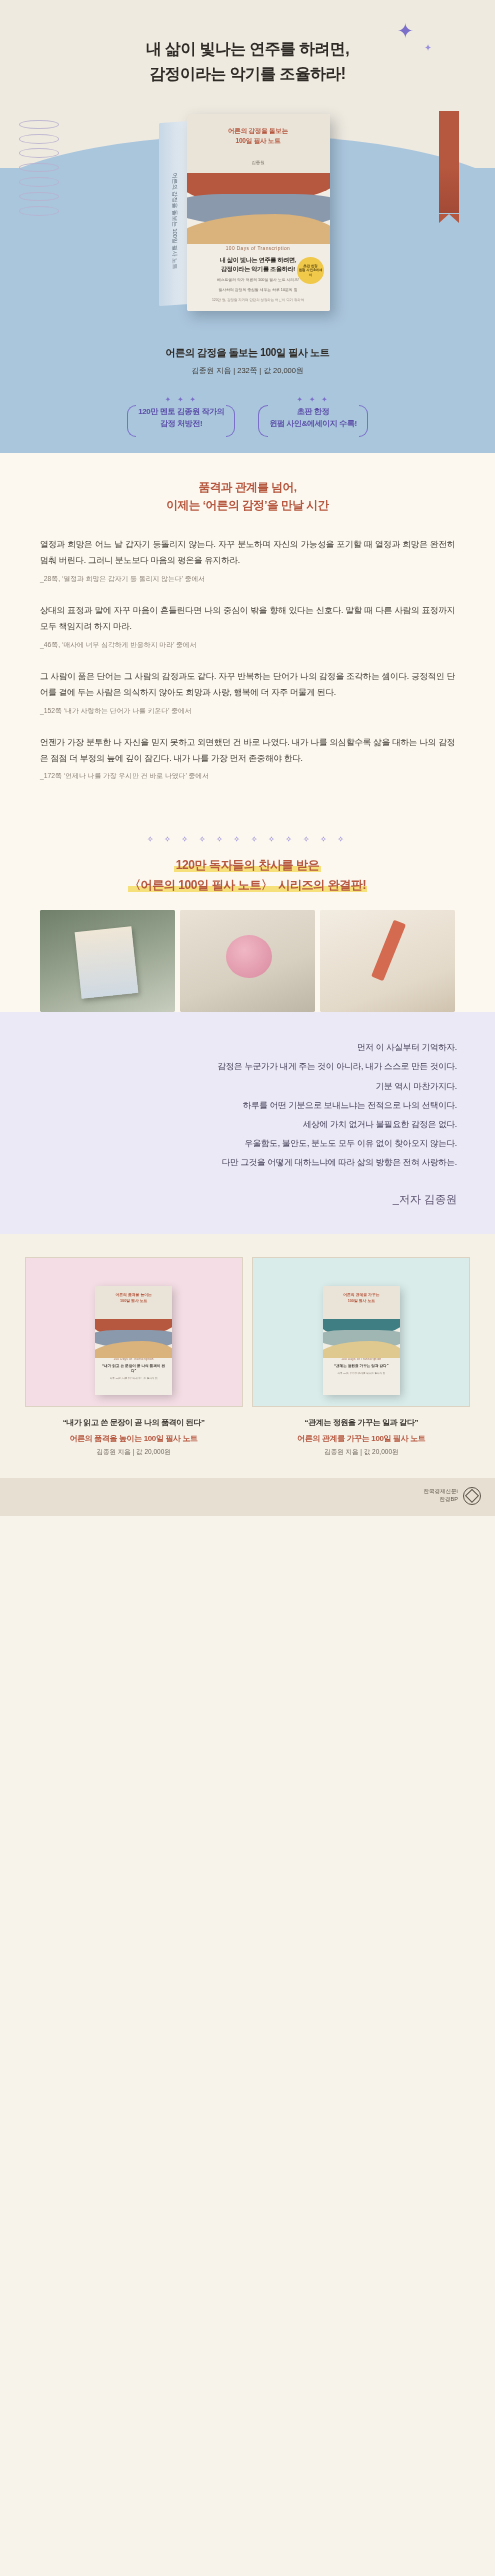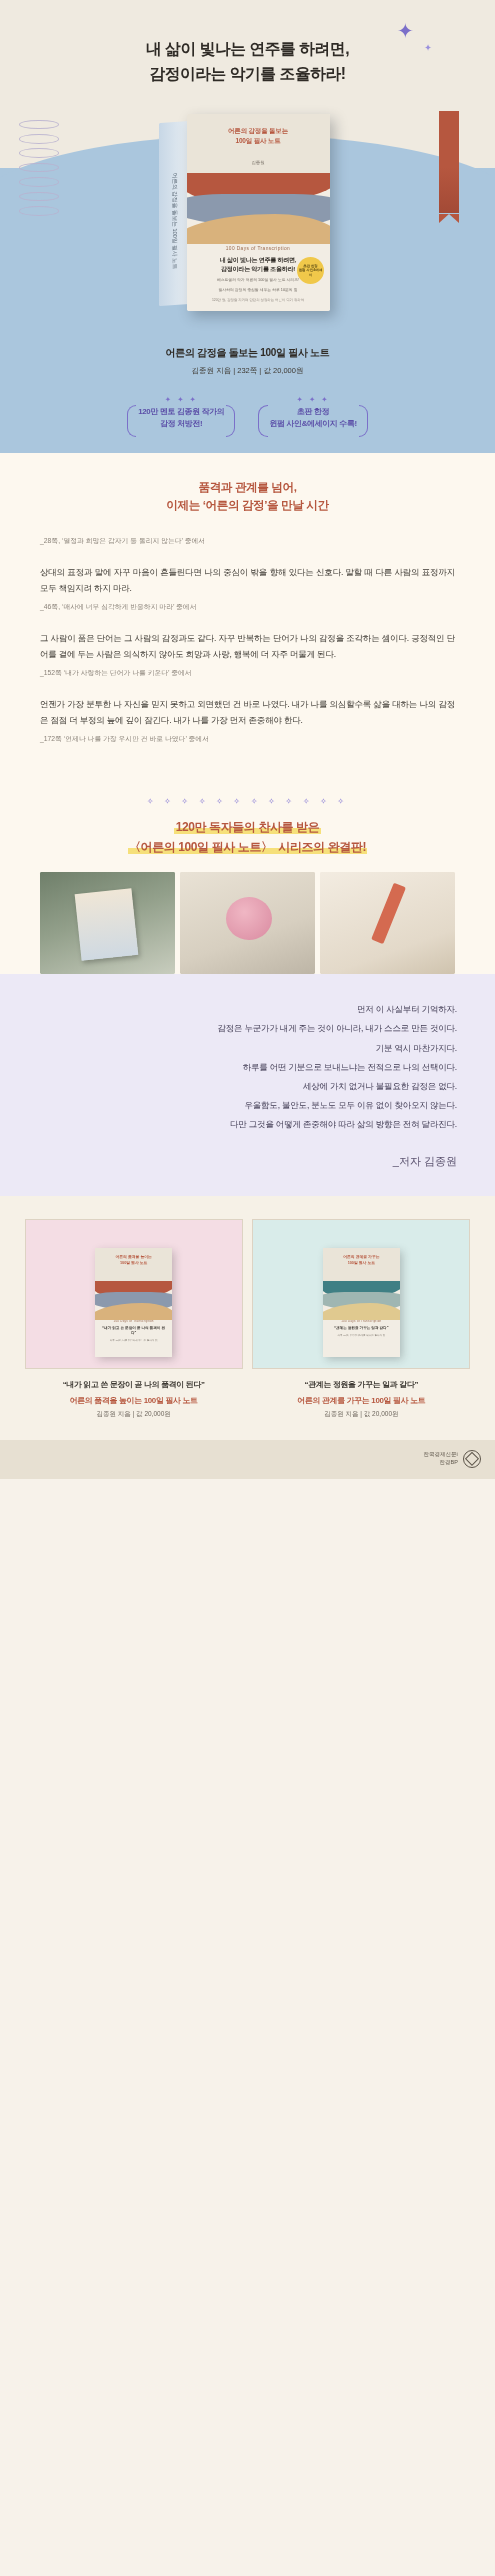--- a/index.html
+++ b/index.html
@@ -543,20 +543,21 @@
     </div>
   </section>
 
   <section class="quote-sec">
     <div class="q-head">
       <div>품격과 관계를 넘어,</div>
       <div>이제는 ‘어른의 감정’을 만날 시간</div>
     </div>
 
     <div class="q-block">
+      <p>열정과 희망은 어느 날 갑자기 등돌리지 않는다. 자꾸 분노하며 자신의 가능성을 포기할 때 열정과 희망은 완전히 멈춰 버린다. 그러니 분노보다 마음의 평온을 유지하라.</p>
       <div class="q-src">_28쪽, ‘열정과 희망은 갑자기 등 돌리지 않는다’ 중에서</div>
     </div>
     <div class="q-block">
       <p>상대의 표정과 말에 자꾸 마음이 흔들린다면 나의 중심이 밖을 향해 있다는 신호다. 말할 때 다른 사람의 표정까지 모두 책임지려 하지 마라.</p>
       <div class="q-src">_46쪽, ‘매사에 너무 심각하게 반응하지 마라’ 중에서</div>
     </div>
     <div class="q-block">
       <p>그 사람이 품은 단어는 그 사람의 감정과도 같다. 자꾸 반복하는 단어가 나의 감정을 조각하는 셈이다. 긍정적인 단어를 곁에 두는 사람은 의식하지 않아도 희망과 사랑, 행복에 더 자주 머물게 된다.</p>
       <div class="q-src">_152쪽 ‘내가 사랑하는 단어가 나를 키운다’ 중에서</div>
     </div>
@@ -582,21 +583,21 @@
     <div class="photo ph3"></div>
   </div>
 
   <section class="msg-sec">
     <p>먼저 이 사실부터 기억하자.</p>
     <p>감정은 누군가가 내게 주는 것이 아니라, 내가 스스로 만든 것이다.</p>
     <p>기분 역시 마찬가지다.</p>
     <p>하루를 어떤 기분으로 보내느냐는 전적으로 나의 선택이다.</p>
     <p>세상에 가치 없거나 불필요한 감정은 없다.</p>
     <p>우울함도, 불안도, 분노도 모두 이유 없이 찾아오지 않는다.</p>
-    <p>다만 그것을 어떻게 존중해야 따라 삶의 방향은 전혀 달라진다.</p>
+    <p>다만 그것을 어떻게 대하느냐에 따라 삶의 방향은 전혀 사랑하는.</p>
     <div class="msg-sign">_저자 김종원</div>
   </section>
 
   <section class="series-sec">
 
     <div class="series-cards">
       <div class="s-card pinkbg">
         <div class="img-area">
           <div class="mini-book red">
             <div class="mb-top">

